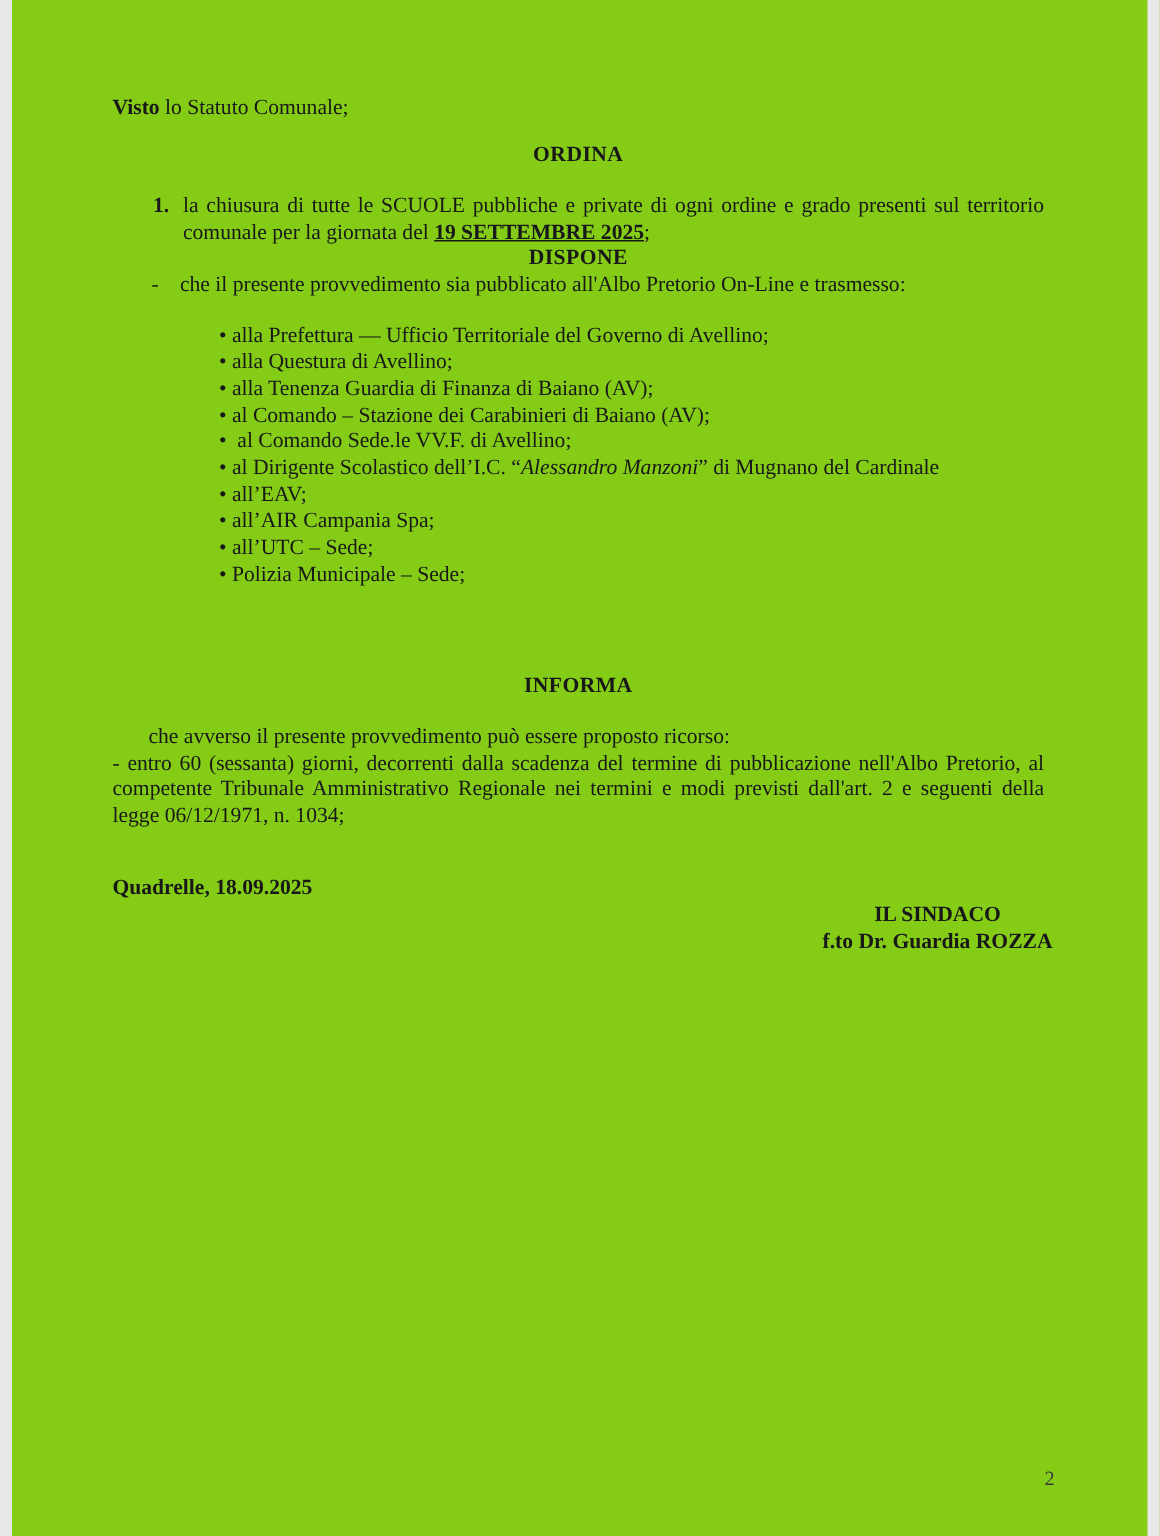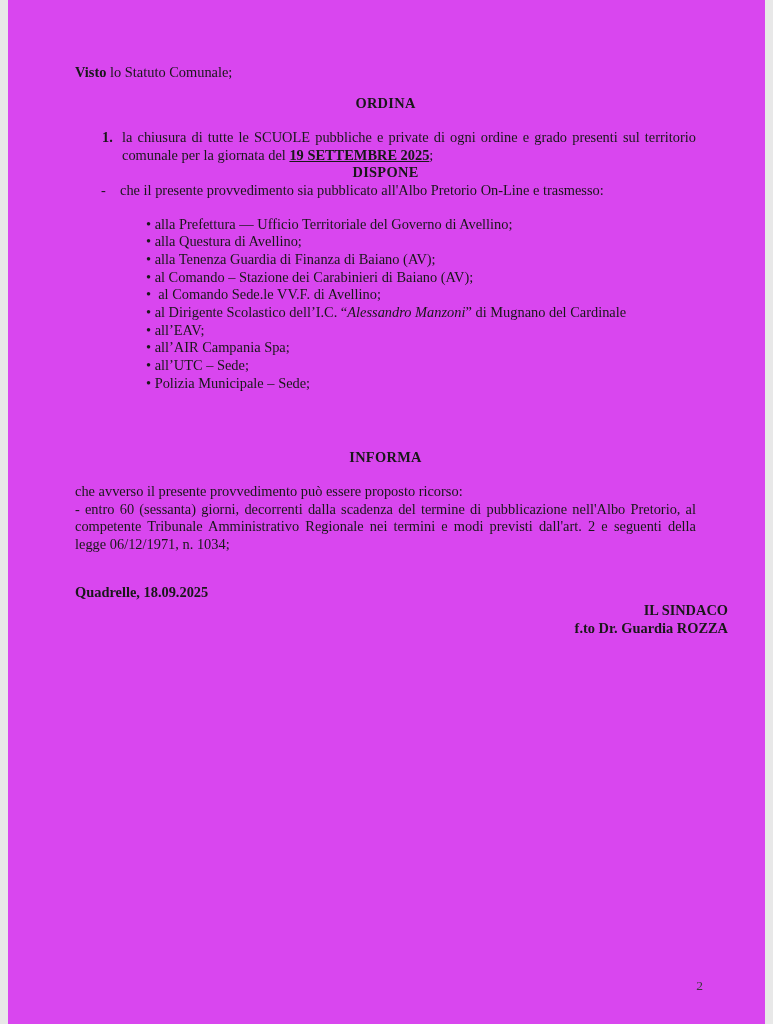--- a/index.html
+++ b/index.html
@@ -12,21 +12,21 @@
     height: 1024px;
     overflow: hidden;
     font-family: "Liberation Serif", "DejaVu Serif", serif;
   }
   .page {
     position: absolute;
     left: 8px;
     top: 0;
     width: 757px;
     height: 1024px;
-    background: #d946ef;
+    background: #84cc16;
     box-sizing: border-box;
   }
   .content {
     position: absolute;
     left: 67px;      
     top: 64px;
     width: 621px;
     color: #181818;
     font-size: 14.4px;
     line-height: 17.6px;
@@ -95,36 +95,36 @@
     padding-left: 55px;
     line-height: 17.7px;
     white-space: pre;
   }
 
   .para {
     margin: 0;
     text-align: justify;
     line-height: 17.6px;
   }
-  .para.last-nojust { text-align: left; }
+  .para.last-nojust { text-align: left; margin-left: 24px; }
 
   .spacer-sm { height: 10px; }
   .spacer-md { height: 17px; }
   .spacer-lg { height: 30px; }
 
   .sig-date {
     margin: 0;
     font-weight: bold;
   }
   .sig-block {
     margin: 0;
     position: absolute;
-    left: 413px;
+    left: 430px;
     width: 240px;
-    text-align: right;
+    text-align: center;
     font-weight: bold;
     line-height: 18px;
   }
   .sig-wrap { position: relative; height: 40px; }
 
   .page-number {
     position: absolute;
     right: 62px;
     top: 978px;
     font-size: 13.5px;

